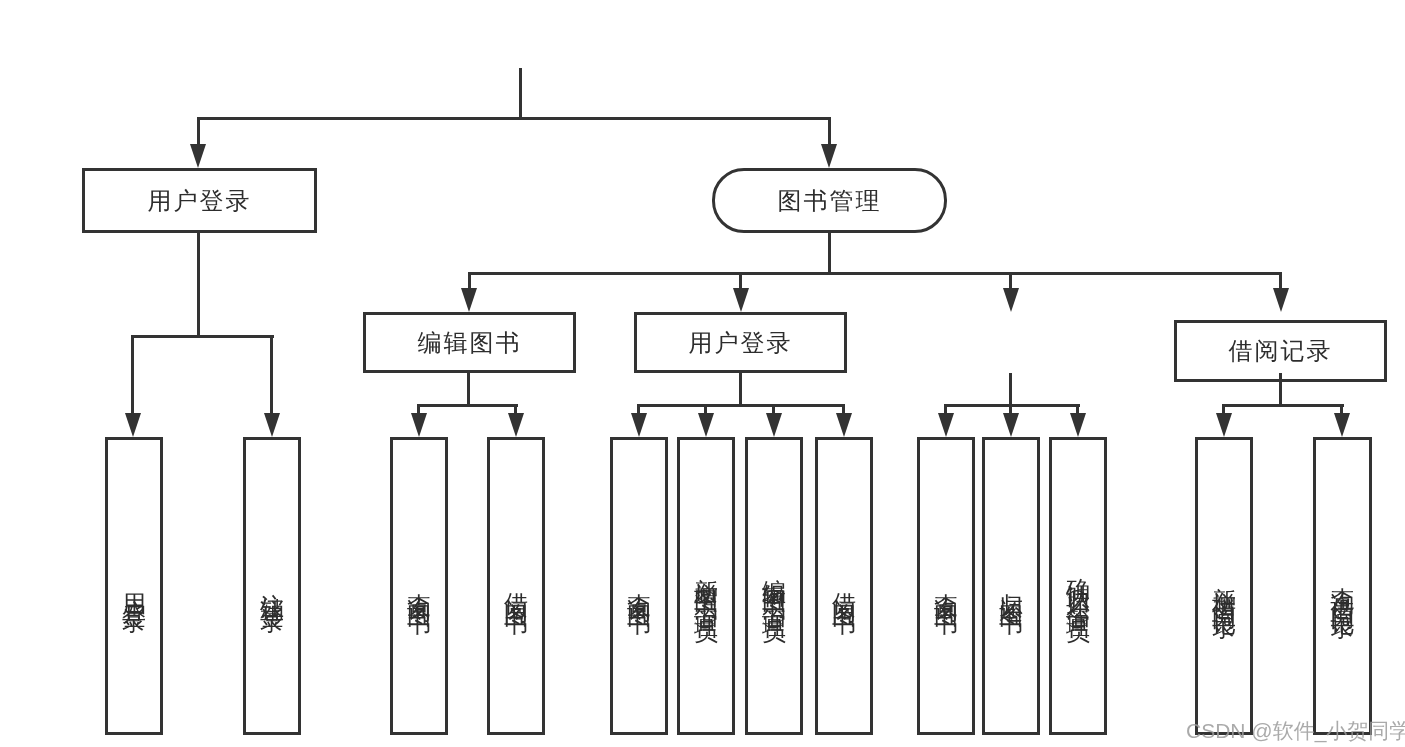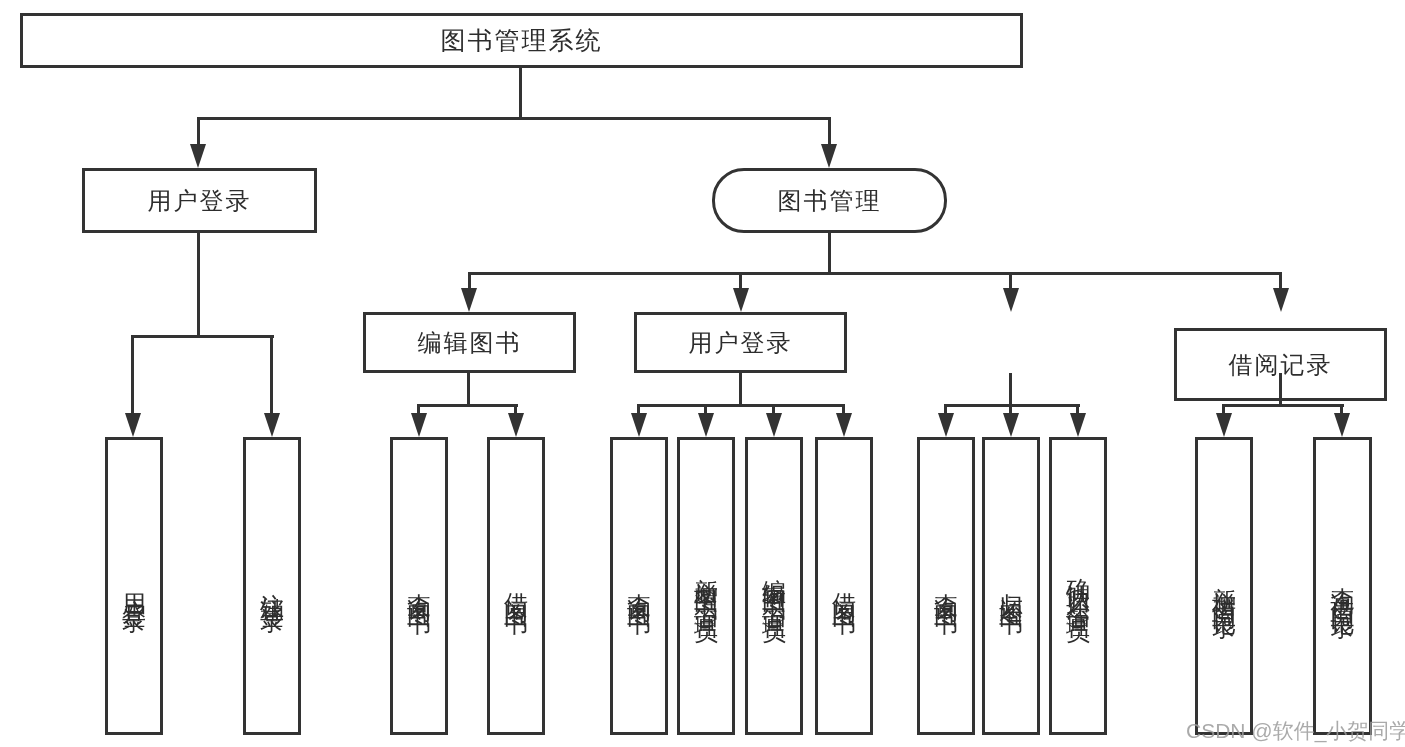--- a/index.html
+++ b/index.html
@@ -31,38 +31,35 @@
     position:absolute; left:1186px; top:717px; font-size:21px;
     color:var(--wm); opacity:.85; white-space:nowrap; z-index:5;
     font-family:"Liberation Sans","DejaVu Sans",sans-serif;
   }
 </style>
 </head>
 <body>
 
 <div id="canvas">
 
-  <div class="node root" style="left:20px;top:13px;width:1003px;height:55px;">
-    <span class="hlabel">图书管理系统</span>
-  </div>
 
   <div class="node" style="left:82px;top:168px;width:235px;height:65px;">
     <span class="hlabel">用户登录</span>
   </div>
   <div class="node" style="left:712px;top:168px;width:235px;height:65px;border-radius:32px;">
     <span class="hlabel">图书管理</span>
   </div>
 
   <div class="node" style="left:363px;top:312px;width:213px;height:61px;">
     <span class="hlabel">编辑图书</span>
   </div>
   <div class="node" style="left:634px;top:312px;width:213px;height:61px;">
     <span class="hlabel">用户登录</span>
   </div>
-  <div class="node" style="left:1174px;top:328px;width:213px;height:73px;">
+  <div class="node" style="left:1174px;top:320px;width:213px;height:62px;">
     <span class="hlabel">借阅记录</span>
   </div>
 
   <div class="node" style="left:105px;top:437px;width:58px;height:298px;">
     <span class="vlabel">用户登录</span>
   </div>
   <div class="node" style="left:243px;top:437px;width:58px;height:298px;">
     <span class="vlabel">注销登录</span>
   </div>
 

